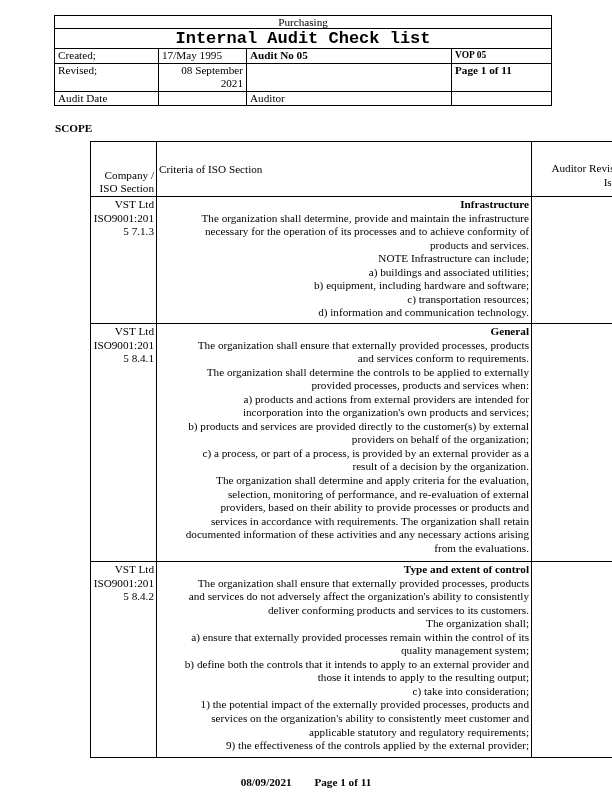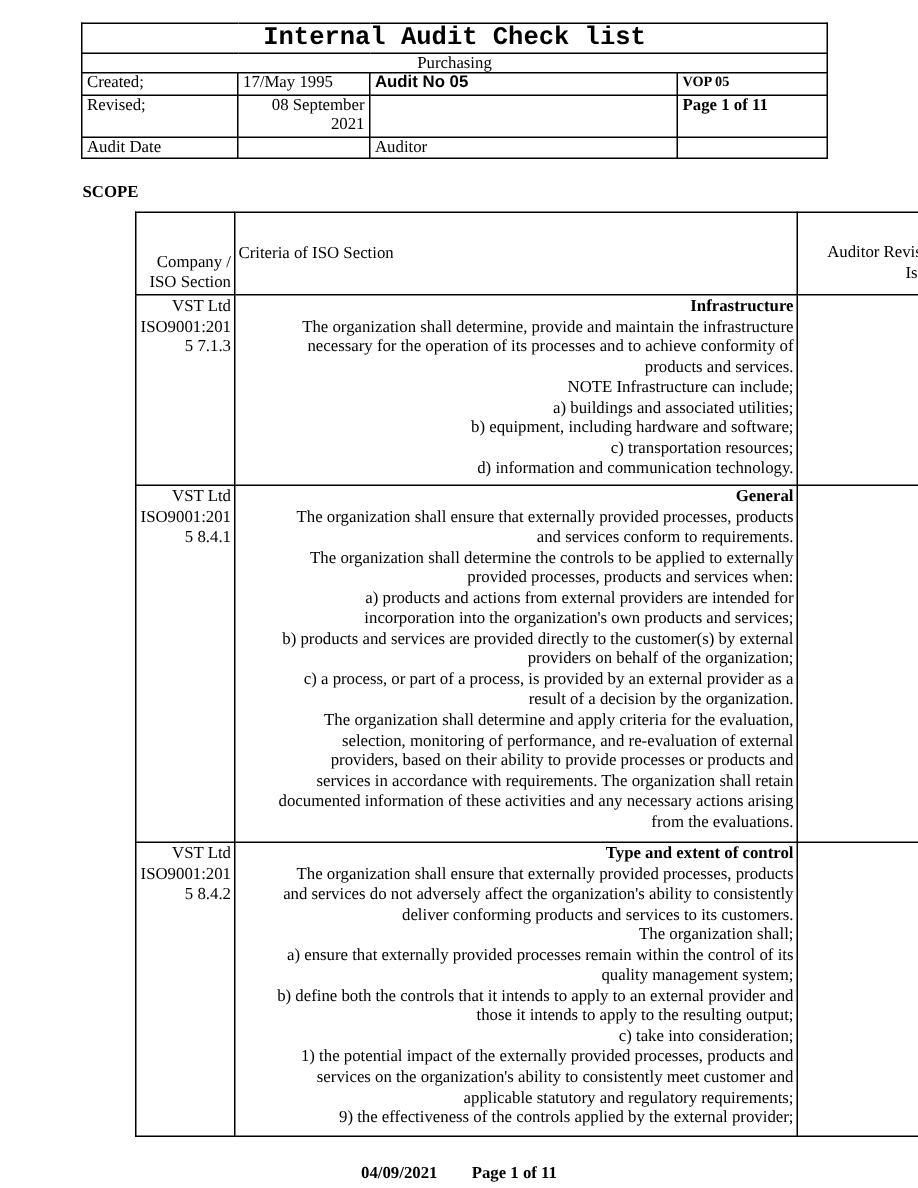--- a/index.html
+++ b/index.html
@@ -3,21 +3,21 @@
 <meta charset="utf-8">
 <style>
   html, body { margin: 0; padding: 0; background: #ffffff; }
   body { width: 612px; height: 792px; position: relative; overflow: hidden;
          font-family: "Liberation Serif", "DejaVu Serif", serif; color: #000; font-size: 11.2px; }
   .hdr { position: absolute; left: 54px; top: 15px; width: 497px; border-collapse: collapse; table-layout: fixed; }
   .hdr td { border: 1.3px solid #000; padding: 0 3px; vertical-align: top; line-height: 13.5px; font-size: 11.2px; }
   .hdr .title { text-align: center; font-family: "Liberation Mono", "DejaVu Sans Mono", monospace;
                 font-weight: bold; font-size: 17px; height: 19px; line-height: 19px; }
   .hdr .sub { text-align: center; height: 12px; line-height: 12px; }
-  .mono-b { font-family: Liberation Sans, sans-serif; font-weight: bold; font-size: 10.5px; }
+  .mono-b { font-family: Liberation Serif, serif; font-weight: bold; font-size: 10.5px; }
   .scope { position: absolute; left: 55px; top: 122px; font-size: 11.2px; }
   .main { position: absolute; left: 55px; top: 141px; width: 543px; border-collapse: collapse; table-layout: fixed; margin-left: 35px; }
   .main td { border: 1.3px solid #000; padding: 1px 2px 0 2px; vertical-align: top; line-height: 13.55px; font-size: 11.2px; }
   .main .hrow td { vertical-align: bottom; height: 40px; }
   .b { font-weight: bold; }
   .line { display: block; white-space: nowrap; text-align: right; }
   .footer { position: absolute; top: 776px; left: 0; width: 612px; text-align: center; font-size: 11.2px; }
   .footer span + span { margin-left: 20px; }
 </style>
 </head>
@@ -25,24 +25,24 @@
 
 <table class="hdr">
   <colgroup>
       <col style="width:104px">
       <col style="width:88px">
       <col style="width:205px">
       <col style="width:100px">
     </colgroup>
   <tbody>
       <tr>
-    <td colspan="4" class="title">Internal Audit Check list</td>
+    <td colspan="4" class="sub">Purchasing</td>
   </tr>
   <tr>
-    <td colspan="4" class="sub">Purchasing</td>
+    <td colspan="4" class="title">Internal Audit Check list</td>
   </tr>
   <tr>
     <td>Created;</td>
     <td>17/May 1995</td>
     <td class="mono-b">Audit No 05</td>
     <td class="b" style="font-size:9.5px">VOP 05</td>
   </tr>
   <tr>
     <td style="height:27px">Revised;</td>
     <td>
@@ -150,15 +150,15 @@
           <span class="line">services on the organization's ability to consistently meet customer and</span>
           <span class="line">applicable statutory and regulatory requirements;</span>
           <span class="line">9) the effectiveness of the controls applied by the external provider;</span>
         </td>
         <td></td>
       </tr>
 </tbody>
   </table>
 
 <div class="footer">
-  <span class="b">04/09/2021</span>
+  <span class="b">08/09/2021</span>
   <span><span class="b">Page 1 of 11</span></span>
 </div>
 
 </body></html>

